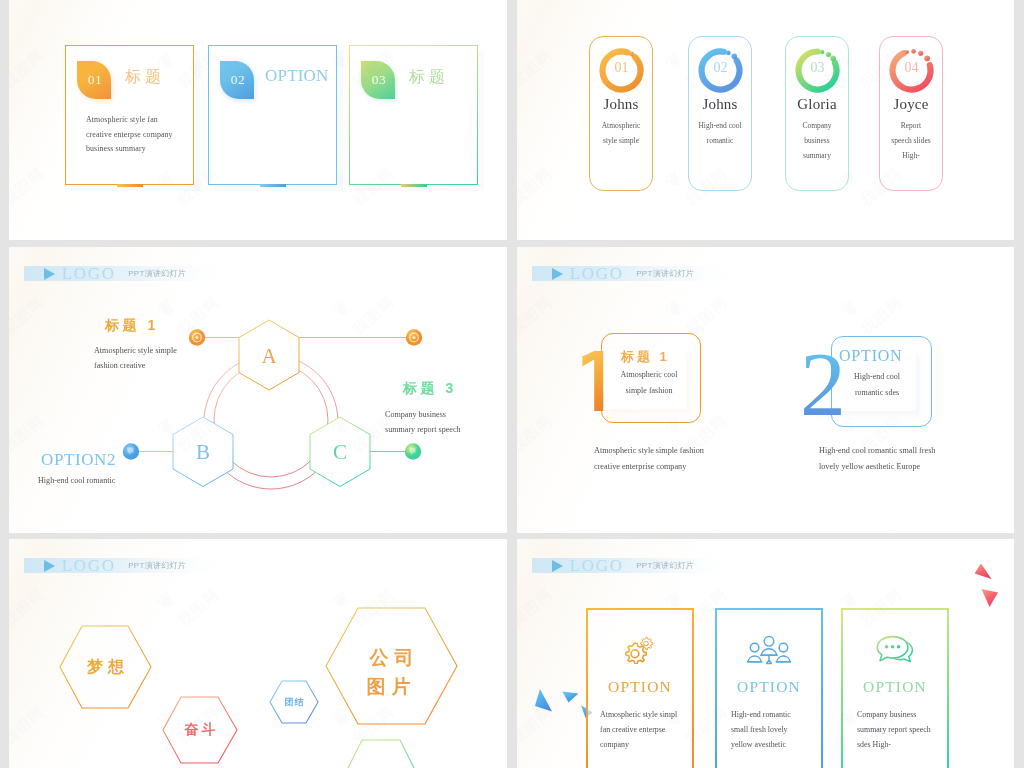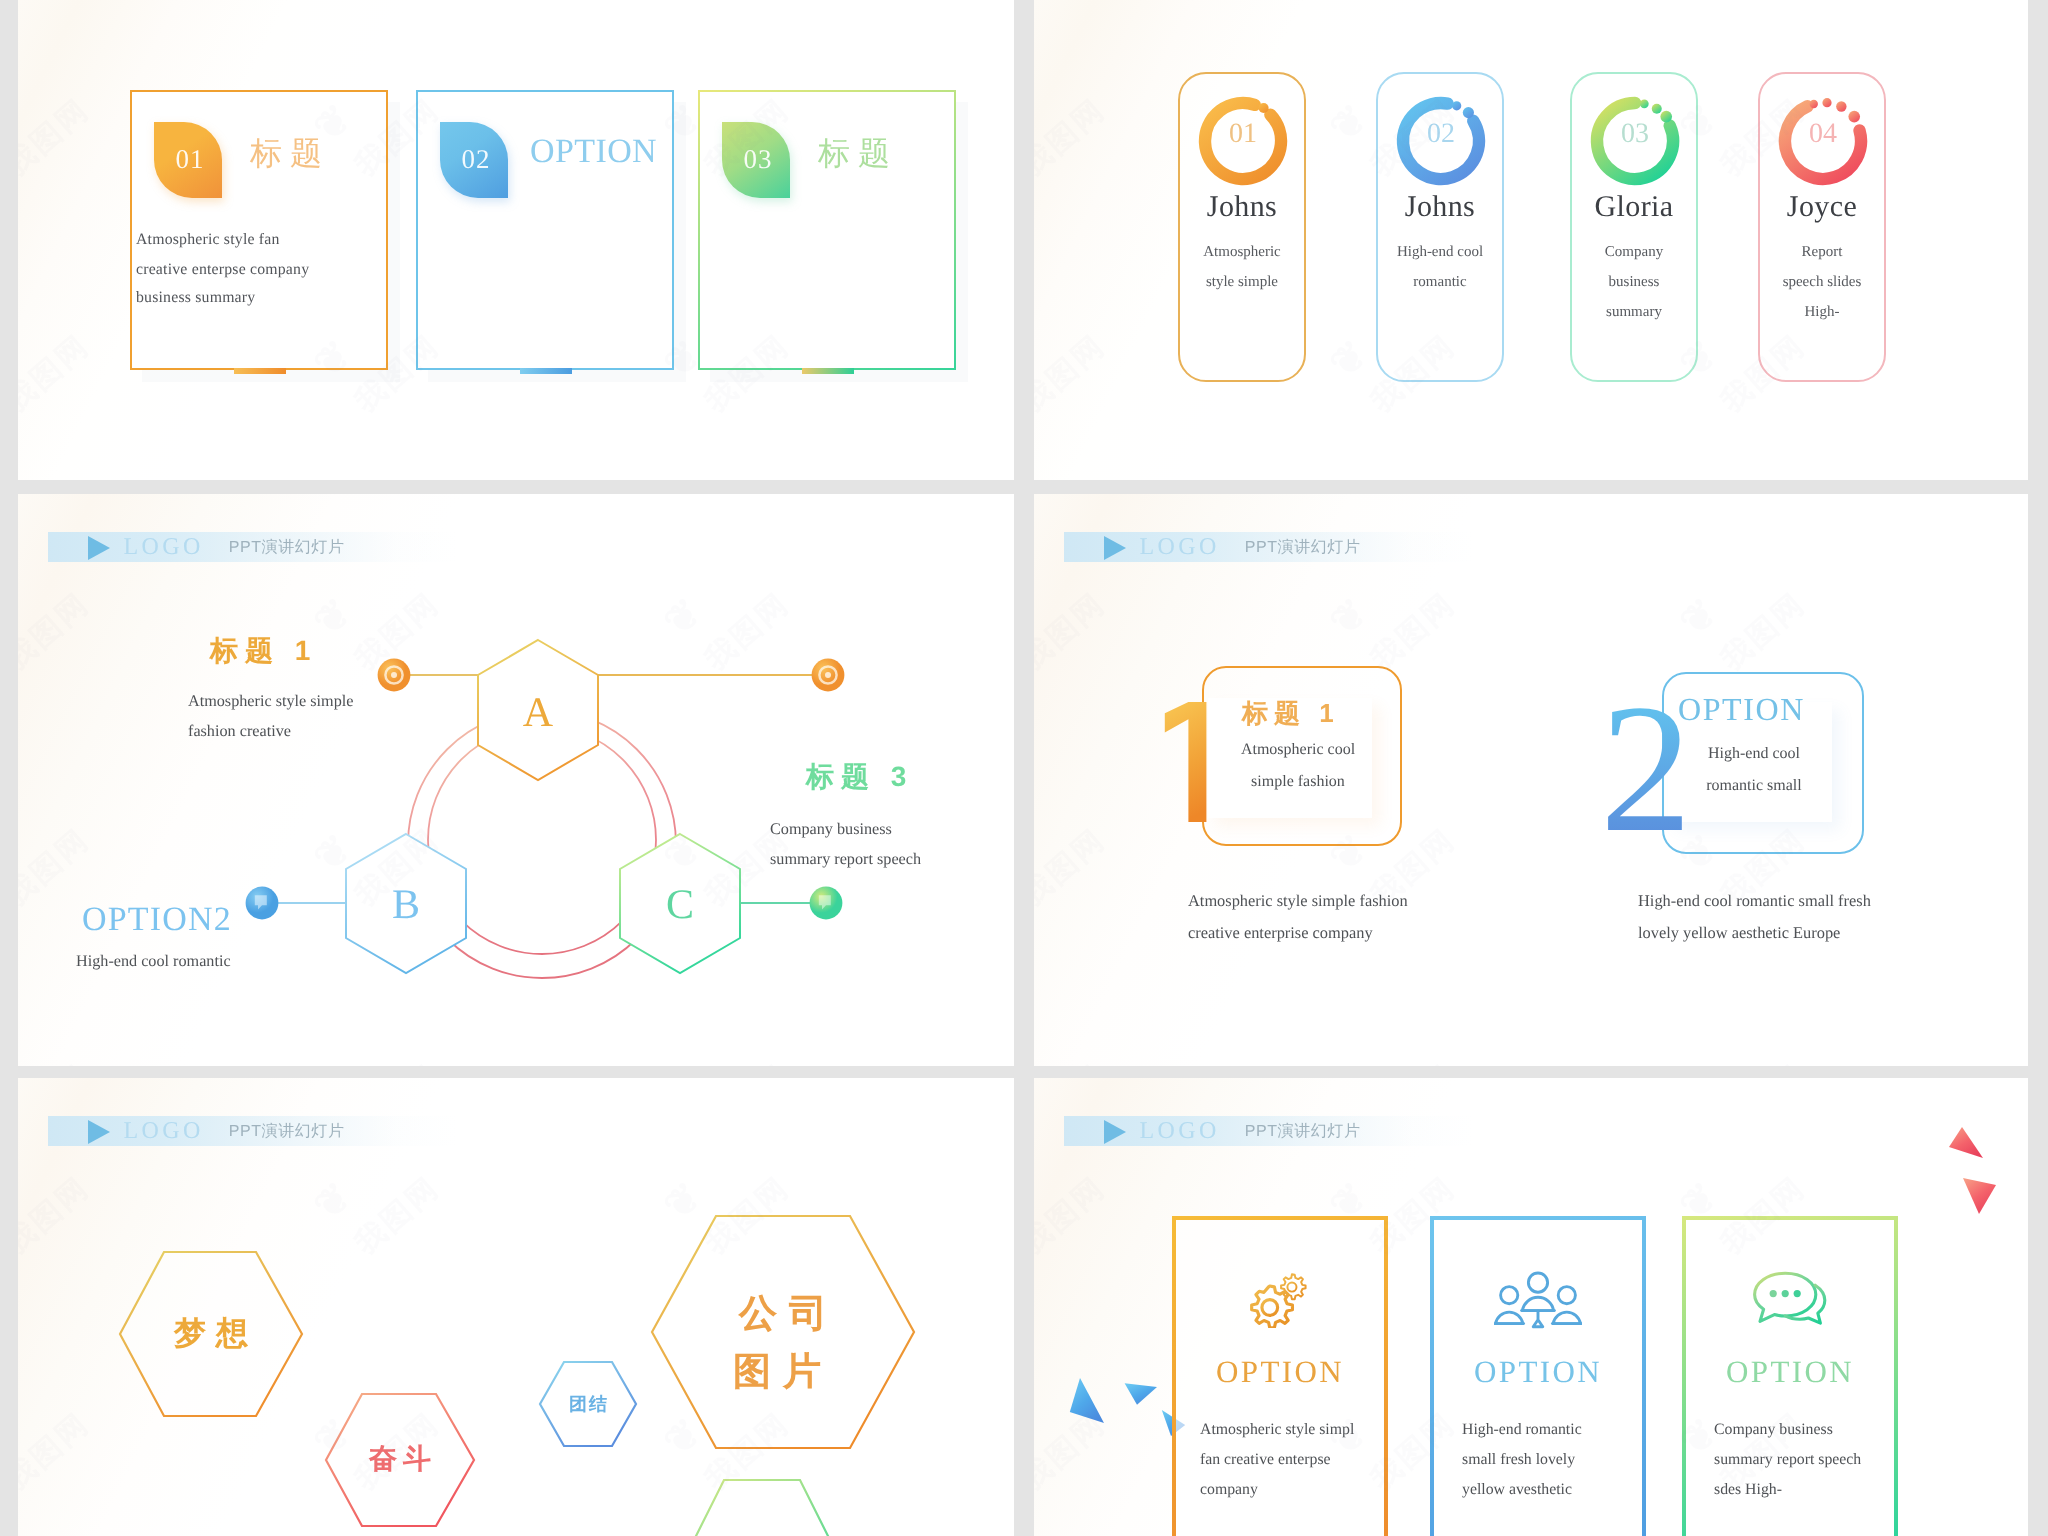--- a/index.html
+++ b/index.html
@@ -11,41 +11,41 @@
     background:
       linear-gradient(116deg, rgba(253,250,245,1) 0%, rgba(252,247,240,1) 6%, rgba(253,251,247,1) 15%, rgba(255,254,253,1) 25%, rgba(255,255,255,1) 35%, rgba(255,255,255,1) 100%),
       #ffffff;
   }
   #s1 .slide-bg,#s2 .slide-bg{background:
       linear-gradient(116deg, rgba(253,250,245,1) 0%, rgba(252,248,241,1) 5%, rgba(254,252,249,1) 13%, rgba(255,255,254,1) 22%, rgba(255,255,255,1) 32%, #fff 100%), #fff;}
   
   .hdr{position:absolute;display:flex;align-items:center;
        background:linear-gradient(90deg,rgba(205,231,245,0.95) 0%,rgba(212,235,247,0.9) 28%,rgba(224,240,249,0.55) 60%,rgba(238,247,252,0.14) 85%,rgba(248,252,254,0) 100%);}
   .hdr .tri{width:0;height:0;border-left:11px solid #6fbce4;border-top:6px solid transparent;border-bottom:6px solid transparent;margin-left:19.7px;}
-  .hdr .logo{margin-left:7px;color:#b4dbf0;font-size:12px;letter-spacing:1.7px;font-family:"Liberation Serif",serif;}
+  .hdr .logo{margin-left:7px;color:#b4dbf0;font-size:17px;letter-spacing:1.7px;font-family:"Liberation Serif",serif;}
   .hdr .sub{margin-left:12.5px;color:#9fb2bd;font-size:8px;letter-spacing:0.3px;font-family:"Liberation Sans",sans-serif;}
 
   
   .wm{position:absolute;inset:0;pointer-events:none;overflow:hidden;z-index:9;}
   .wm i{position:absolute;display:block;transform:rotate(-41deg);transform-origin:0 0;
         color:rgba(124,132,144,0.032);font-size:15px;letter-spacing:1.5px;white-space:nowrap;
         font-family:"Liberation Sans",sans-serif;font-weight:700;font-style:normal;}
   .wm i.f{font-size:20px;color:rgba(124,132,144,0.03);}
 
   
   .s1card{position:absolute;top:45px;width:129px;height:140px;background:#ffffff;z-index:1;}
   .s1shadow{position:absolute;top:51px;width:129px;height:140px;background:rgba(150,170,190,0.055);}
   .s1card .frame{position:absolute;inset:0;border:1px solid #f0a030;}
   .leaf{position:absolute;left:12px;top:16px;width:34px;height:38px;
         border-radius:0 19px 0 19px;}
   .leaf .n{position:absolute;left:2px;right:0;top:11px;text-align:center;color:rgba(255,255,255,0.92);
         font-size:13.5px;font-family:"Liberation Serif",serif;letter-spacing:0.5px;}
   .s1title{position:absolute;left:60px;top:22px;font-size:16px;letter-spacing:4px;font-weight:500;font-family:"Liberation Sans",sans-serif;}
   .s1title.en{font-size:17px;letter-spacing:0.2px;top:21px;left:57px;font-family:"Liberation Serif",serif;font-weight:400;}
-  .s1body{position:absolute;left:3px;top:68px;width:96px;font-size:7.9px;line-height:14.6px;
+  .s1body{position:absolute;left:21px;top:68px;width:96px;font-size:7.9px;line-height:14.6px;
         color:#52555a;font-family:"Liberation Serif",serif;letter-spacing:0.1px;}
   .s1bar{position:absolute;bottom:-1.5px;left:50%;transform:translateX(-50%);width:26px;height:3px;}
 
   
   .s2pill{position:absolute;top:36px;width:62px;height:153px;border-radius:14px;
           background:rgba(255,255,255,0.55);border:1px solid #e8b157;}
   .s2pill .glow{position:absolute;left:3px;top:3px;right:-3px;bottom:-3px;border-radius:15px;
           background:rgba(150,175,200,0.05);z-index:-1;}
   .s2ring{position:absolute;left:7px;top:9px;width:49px;height:49px;}
   .s2ring .num{position:absolute;left:0;right:0;top:14px;text-align:center;font-size:14px;
@@ -333,21 +333,21 @@
         </svg>
         
       </div>
       <div class="s4cap" style="left:77px;top:196px;width:120px"><span>Atmospheric style simple fashion creative enterprise company</span></div>
     </div>
 
     <div>
       <div class="s4box" style="left:314px;top:89px;width:99px;height:89px;border-color:#6cc0ea"></div>
       <div class="s4inner" style="left:317px;top:104px;width:82px;height:60px;box-shadow:4px 4px 7px rgba(90,150,220,.08)"></div>
       <div class="s4ttl" style="left:322px;top:100px;font-size:16px;letter-spacing:0.8px;color:#74c1e7;font-family:'Liberation Serif',serif;font-weight:400">OPTION</div>
-      <div style="position:absolute;left:322px;top:122px;width:76px;font-size:8px;line-height:16px;color:#4f5256;font-family:'Liberation Serif',serif;text-align:center"><span>High-end cool romantic small</span></div>
+      <div style="position:absolute;left:322px;top:122px;width:76px;font-size:8px;line-height:16px;color:#4f5256;font-family:'Liberation Serif',serif;text-align:center"><span>High-end cool romantic sdes</span></div>
       <div class="s4big" style="left:283px;top:91px;font-size:92px;color:transparent;background:linear-gradient(180deg,#62c6ef 8%,#5a8fdd 88%);-webkit-background-clip:text;background-clip:text;font-family:'Liberation Serif',serif;font-weight:400">2</div>
       <div class="s4cap" style="left:302px;top:196px;width:124px"><span>High-end cool romantic small fresh lovely yellow aesthetic Europe</span></div>
     </div>
   <div class="wm">
         <i style="left:-10px;top:78px">我图网</i>
         <i class="f" style="left:143px;top:58px">❦</i>
         <i style="left:165px;top:78px">我图网</i>
         <i class="f" style="left:318px;top:58px">❦</i>
         <i style="left:340px;top:78px">我图网</i>
         <i class="f" style="left:493px;top:58px">❦</i>

